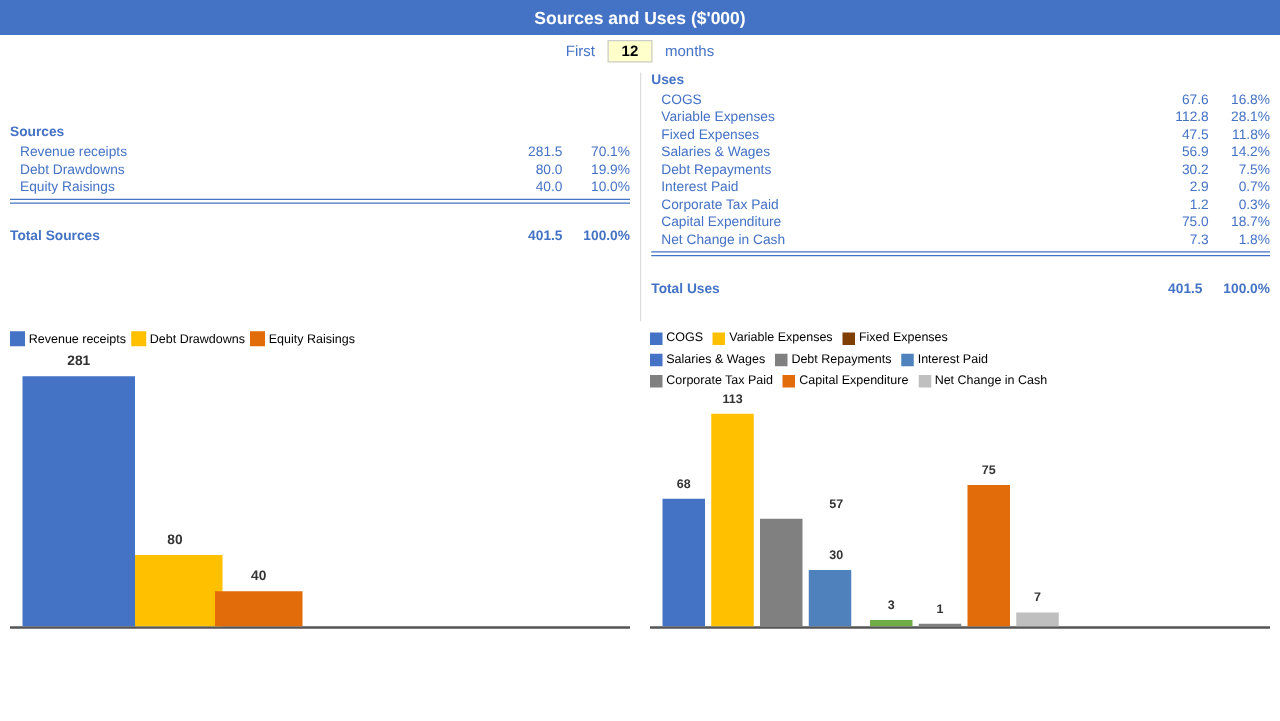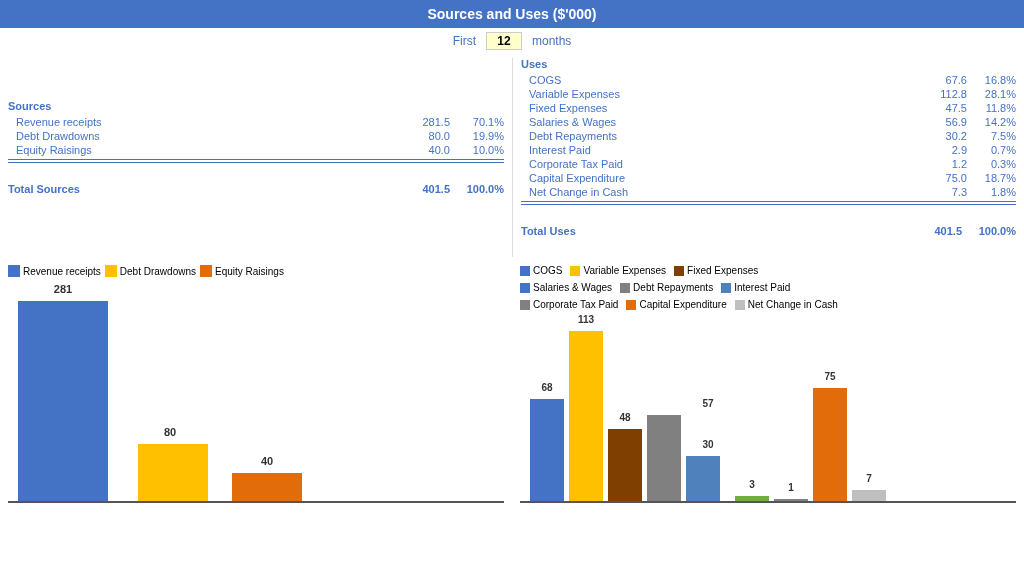--- a/index.html
+++ b/index.html
@@ -230,21 +230,21 @@
         </div>
         <div class="legend-item">
           <span class="legend-box" style="background:#FFC000;"></span>
           <span>Debt Drawdowns</span>
         </div>
         <div class="legend-item">
           <span class="legend-box" style="background:#E26B0A;"></span>
           <span>Equity Raisings</span>
         </div>
       </div>
-    <div style="position:relative; height:220px; display:flex; align-items:flex-end; border-bottom:2px solid #555; padding-bottom:0; gap:30px; padding-left:10px;" id="left-bar-chart">
+    <div style="position:relative; height:220px; display:flex; align-items:flex-end; border-bottom:2px solid #555; padding-bottom:0; gap:0; padding-left:10px;" id="left-bar-chart">
     <div class="bar-group" style="position: relative; display: flex; flex-direction: column; align-items: center;">
     <div style="position:relative; width:90px;">
       <span style="position:absolute; top:-18px; left:50%; transform:translateX(-50%); font-size:11px; font-weight:bold; color:#333;">281</span>
       <div style="width:90px; height:200px; background:#4472C4;"></div>
     </div>
   </div>
         <div class="bar-group" style="position: relative; display: flex; flex-direction: column; align-items: center;">
     <div style="position:relative; width:64px;">
       <span style="position:absolute; top:-18px; left:50%; transform:translateX(-50%); font-size:11px; font-weight:bold; color:#333;">80</span>
       <div style="width:70px; height:57px; background:#FFC000;"></div>
@@ -312,26 +312,20 @@
     </div>
   </div>
         <div class="bar-group" style="position: relative; display: flex; flex-direction: column; align-items: center;">
     <div style="position:relative; width:34px;">
       <span style="position:absolute; top:-17px; left:50%; transform:translateX(-50%); font-size:10px; font-weight:bold; color:#333; white-space:nowrap;">113</span>
       <div style="width:34px; height:170px; background:#FFC000;"></div>
     </div>
   </div>
         <div class="bar-group" style="position: relative; display: flex; flex-direction: column; align-items: center;">
     <div style="position:relative; width:34px;">
-      <span style="position:absolute; top:-17px; left:50%; transform:translateX(-50%); font-size:10px; font-weight:bold; color:#333; white-space:nowrap;">48</span>
-      <div style="width:34px; height:72px; background:#7F3F00;"></div>
-    </div>
-  </div>
-        <div class="bar-group" style="position: relative; display: flex; flex-direction: column; align-items: center;">
-    <div style="position:relative; width:34px;">
       <span style="position:absolute; top:-17px; left:50%; transform:translateX(-50%); font-size:10px; font-weight:bold; color:#333; white-space:nowrap;margin-left:44px;">57</span>
       <div style="width:34px; height:86px; background:#808080;"></div>
     </div>
   </div>
         <div class="bar-group" style="position: relative; display: flex; flex-direction: column; align-items: center;">
     <div style="position:relative; width:44px;">
       <span style="position:absolute; top:-17px; left:50%; transform:translateX(-50%); font-size:10px; font-weight:bold; color:#333; white-space:nowrap;">30</span>
       <div style="width:34px; height:45px; background:#4F81BD;"></div>
     </div>
   </div>

